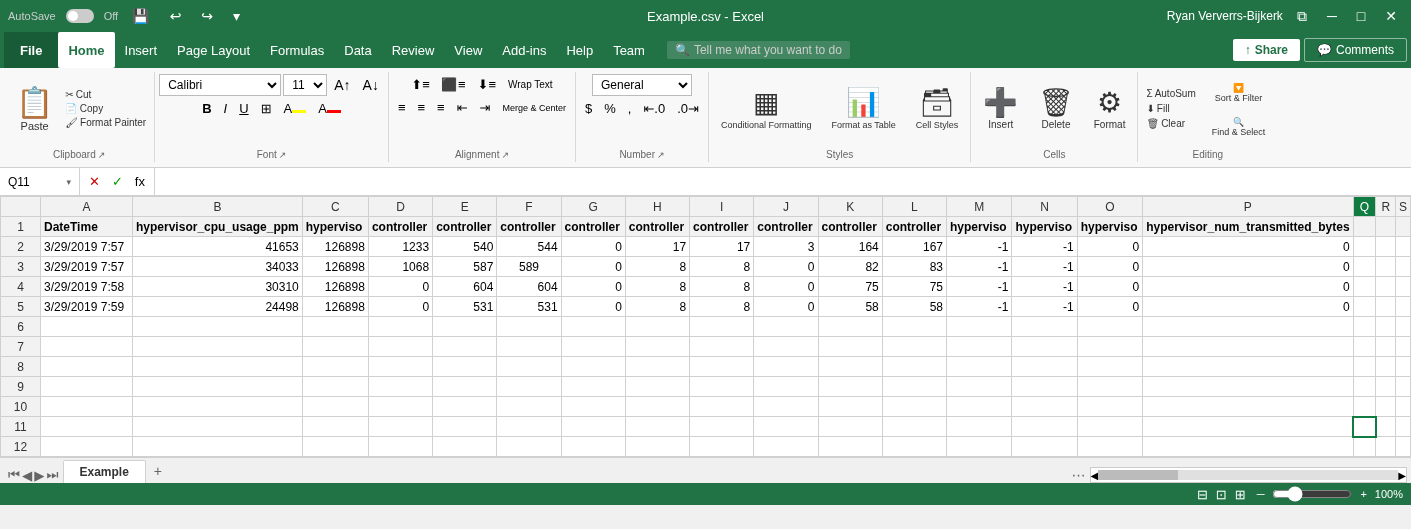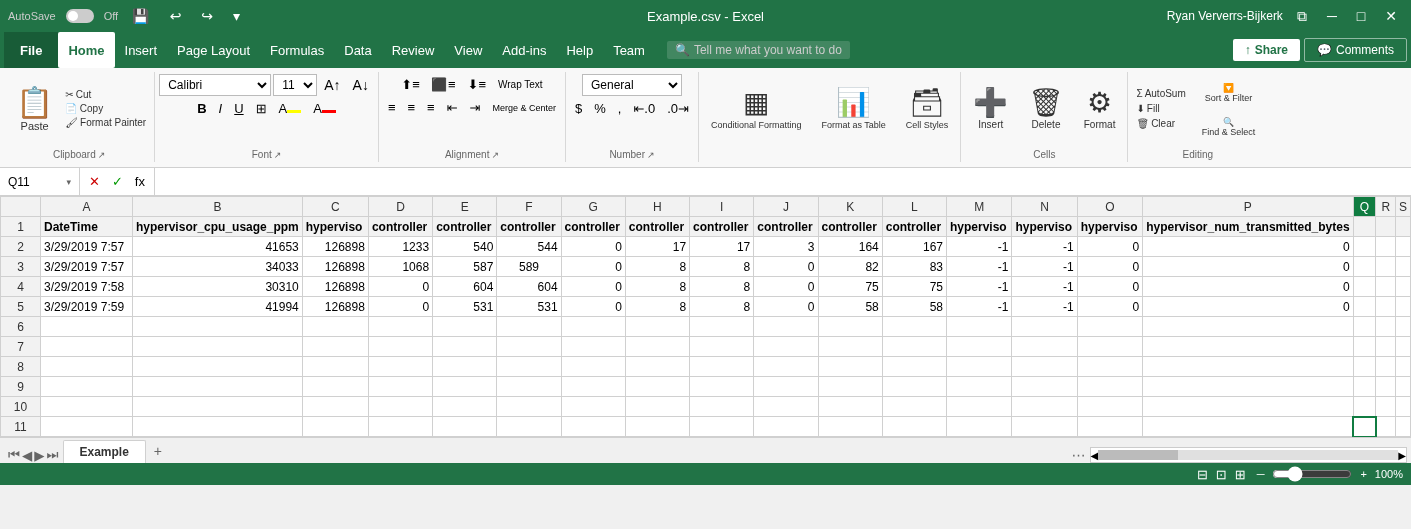--- a/index.html
+++ b/index.html
@@ -92,21 +92,21 @@
     }
     .rb-large .icon { font-size: 28px; line-height: 1.2; }
 
     
     .paste-area { display: flex; flex-direction: row; align-items: center; height: 68px; }
     .paste-btn { display:flex;flex-direction:column;align-items:center;justify-content:center;padding:4px 8px;cursor:pointer;border-radius:2px;background:none;border:none;font-size:11px;color:#333;height:68px; }
     .paste-btn .icon { font-size:30px; }
 
     
     .font-name-sel {
-      font-size: 12px; border: 1px solid #bbb; padding: 2px 4px; width: 112px;
+      font-size: 12px; border: 1px solid #bbb; padding: 2px 4px; width: 122px;
       background: white; cursor: pointer;
     }
     .font-size-sel {
       font-size: 12px; border: 1px solid #bbb; padding: 2px 4px; width: 44px;
       background: white; cursor: pointer;
     }
     .btn-icon {
       border: 1px solid transparent; background: none; cursor: pointer;
       padding: 2px 4px; font-size: 13px; border-radius: 2px;
     }
@@ -401,20 +401,23 @@
           <span style="font-size:9px;text-align:center;">Conditional Formatting</span>
         </button>
         <button class="rb-large">
           <span class="icon">📊</span>
           <span style="font-size:9px;text-align:center;">Format as Table</span>
         </button>
         <button class="rb-large">
           <span class="icon">🗃</span>
           <span style="font-size:9px;">Cell Styles</span>
         </button>
+      </div>
+      <div class="ribbon-group-label">
+        <span>Styles</span>
       </div>
     </div>
 
     <div class="ribbon-group">
       <div class="ribbon-row" style="height:68px;align-items:center;gap:4px;">
         <button class="rb-large">
           <span class="icon">➕</span>
           <span style="font-size:10px;">Insert</span>
         </button>
         <button class="rb-large">
@@ -612,21 +615,21 @@
             <td style="text-align: right;">-1</td>
             <td style="text-align: right;">0</td>
             <td style="text-align: right;">0</td>
             <td></td>
             <td></td>
             <td></td>
           </tr>
           <tr>
             <td class="row-num">5</td>
             <td>3/29/2019 7:59</td>
-            <td style="text-align: right;">41994</td>
+            <td style="text-align: right;">24498</td>
             <td style="text-align: right;">126898</td>
             <td style="text-align: right;">0</td>
             <td style="text-align: right;">531</td>
             <td style="text-align: right;">531</td>
             <td style="text-align: right;">0</td>
             <td style="text-align: right;">8</td>
             <td style="text-align: right;">8</td>
             <td style="text-align: right;">0</td>
             <td style="text-align: right;">58</td>
             <td style="text-align: right;">58</td>
@@ -760,20 +763,42 @@
             <td></td>
             <td></td>
             <td></td>
             <td></td>
             <td></td>
             <td></td>
             <td></td>
             <td></td>
             <td></td>
             <td style="outline: rgb(16, 124, 65) solid 2px; outline-offset: -1px;"></td>
+            <td></td>
+            <td></td>
+          </tr>
+          <tr>
+            <td class="row-num">12</td>
+            <td></td>
+            <td></td>
+            <td></td>
+            <td></td>
+            <td></td>
+            <td></td>
+            <td></td>
+            <td></td>
+            <td></td>
+            <td></td>
+            <td></td>
+            <td></td>
+            <td></td>
+            <td></td>
+            <td></td>
+            <td></td>
+            <td></td>
             <td></td>
             <td></td>
           </tr>
         </tbody>
     </table>
   </div>
 </div>
 
 <div class="tab-bar">
   <div class="tab-nav">

